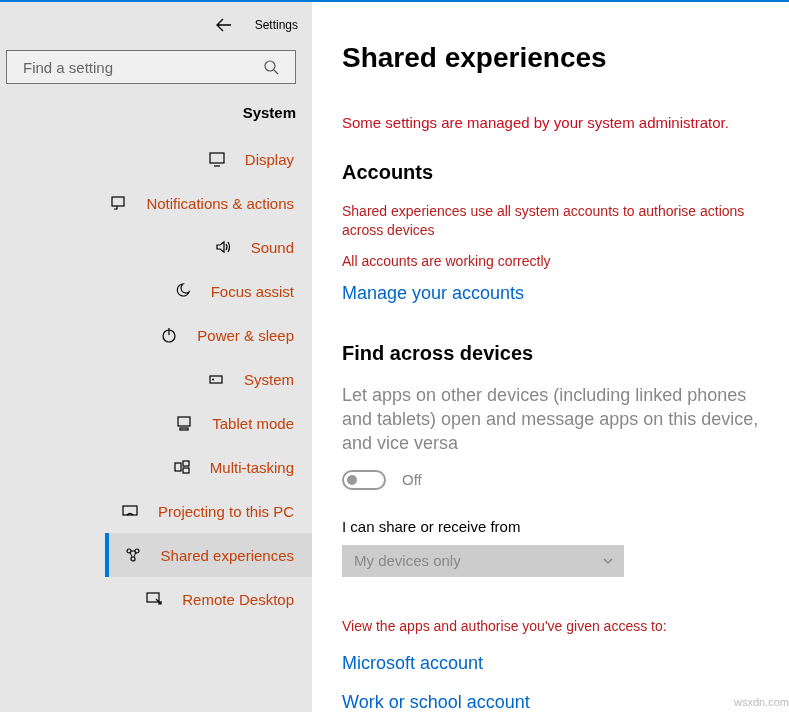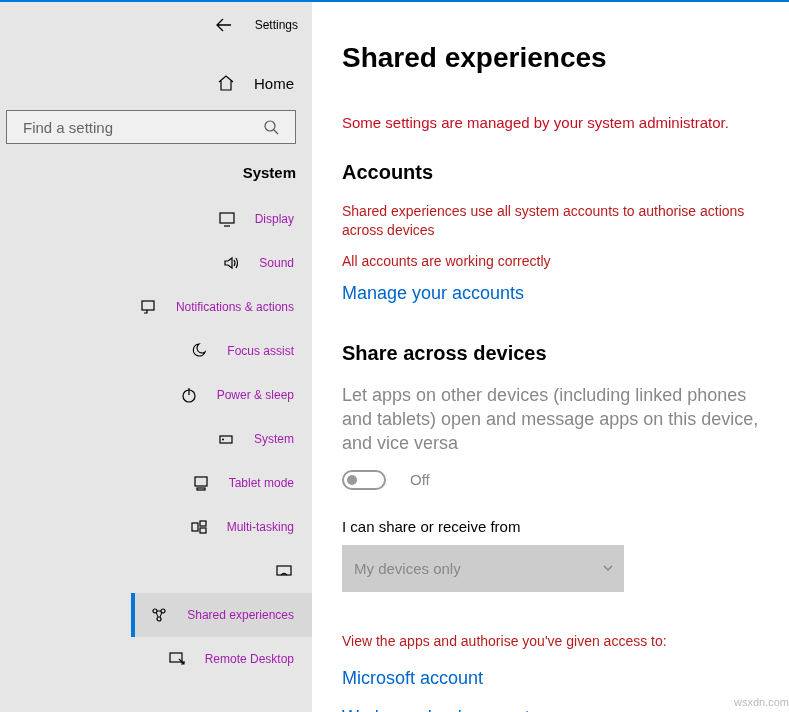--- a/index.html
+++ b/index.html
@@ -101,22 +101,22 @@
       cursor: pointer;
       position: relative;
     }
     .nav-item .icon {
       width: 20px;
       display: flex;
       justify-content: center;
       color: #000;
     }
     .nav-item .label {
-      font-size: 12px;
-      color: #a21caf;
+      font-size: 15px;
+      color: #c2410c;
     }
     .nav-item.selected {
       background: #d8d8d8;
     }
     .nav-item.selected::before {
       content: "";
       position: absolute;
       left: 0;
       top: 0;
       bottom: 0;
@@ -162,21 +162,21 @@
     }
     .disabled-text {
       color: #888;
       font-size: 18px;
       line-height: 1.35;
       margin-bottom: 14px;
     }
     .toggle-row {
       display: flex;
       align-items: center;
-      gap: 24px;
+      gap: 16px;
       margin-bottom: 28px;
     }
     .toggle {
       width: 44px;
       height: 20px;
       border: 2px solid #999;
       border-radius: 10px;
       position: relative;
       background: #fff;
     }
@@ -193,21 +193,21 @@
       font-size: 15px;
       color: #888;
     }
     .field-label {
       font-size: 15px;
       color: #000;
       margin-bottom: 10px;
     }
     .dropdown {
       width: 282px;
-      height: 47px;
+      height: 32px;
       background: #ccc;
       display: flex;
       align-items: center;
       justify-content: space-between;
       padding: 0 10px 0 12px;
       margin-bottom: 40px;
     }
     .dropdown-text {
       font-size: 15px;
       color: #888;
@@ -232,28 +232,20 @@
   <div class="sidebar">
     <div class="header-row">
       <div class="back-btn">
         <svg width="18" height="18" viewBox="0 0 18 18">
             <path d="M8 3 L2 9 L8 15 M2 9 L16 9" stroke="#000" stroke-width="1.3" fill="none"></path>
           </svg>
       </div>
       <span class="settings-label">Settings</span>
     </div>
 
-    <div class="home-row">
-      <span class="icon">
-        <svg width="18" height="18" viewBox="0 0 18 18">
-            <path d="M2 8 L9 2 L16 8 M4 7 V16 H14 V7" stroke="#000" stroke-width="1.2" fill="none"></path>
-          </svg>
-      </span>
-      <span class="home-label">Home</span>
-    </div>
 
     <div class="search-box">
       <input type="text" placeholder="Find a setting" style="">
       <span>
         <svg width="16" height="16" viewBox="0 0 16 16">
             <circle cx="7" cy="7" r="5" stroke="#555" stroke-width="1.2" fill="none"></circle>
             <line x1="11" y1="11" x2="15" y2="15" stroke="#555" stroke-width="1.2"></line>
           </svg>
       </span>
     </div>
@@ -265,33 +257,33 @@
           <svg width="18" height="18" viewBox="0 0 18 18">
             <rect x="2" y="3" width="14" height="10" stroke="#000" stroke-width="1.2" fill="none"></rect>
             <line x1="6" y1="16" x2="12" y2="16" stroke="#000" stroke-width="1.2"></line>
           </svg>
         </span>
       <span class="label">Display</span>
     </div>
     <div class="nav-item">
       <span class="icon">
           <svg width="18" height="18" viewBox="0 0 18 18">
-            <path d="M3 7 H6 L10 4 V14 L6 11 H3 Z M12 6 Q14 9 12 12 M14 4 Q17 9 14 14" stroke="#000" stroke-width="1.2" fill="none"></path>
-          </svg>
-        </span>
-      <span class="label">Sound</span>
-    </div>
-    <div class="nav-item">
-      <span class="icon">
-          <svg width="18" height="18" viewBox="0 0 18 18">
             <rect x="3" y="3" width="12" height="9" stroke="#000" stroke-width="1.2" fill="none"></rect>
             <path d="M8 12 L8 15 L5 15" stroke="#000" stroke-width="1.2" fill="none"></path>
           </svg>
         </span>
       <span class="label">Notifications &amp; actions</span>
+    </div>
+    <div class="nav-item">
+      <span class="icon">
+          <svg width="18" height="18" viewBox="0 0 18 18">
+            <path d="M3 7 H6 L10 4 V14 L6 11 H3 Z M12 6 Q14 9 12 12 M14 4 Q17 9 14 14" stroke="#000" stroke-width="1.2" fill="none"></path>
+          </svg>
+        </span>
+      <span class="label">Sound</span>
     </div>
     <div class="nav-item">
       <span class="icon">
           <svg width="18" height="18" viewBox="0 0 18 18">
             <path d="M9 2 A 6 6 0 1 0 15 10 A 5 5 0 0 1 9 2 Z" stroke="#000" stroke-width="1.2" fill="none"></path>
           </svg>
         </span>
       <span class="label">Focus assist</span>
     </div>
     <div class="nav-item">
@@ -331,20 +323,21 @@
         </span>
       <span class="label">Multi-tasking</span>
     </div>
     <div class="nav-item">
       <span class="icon">
           <svg width="18" height="18" viewBox="0 0 18 18">
             <rect x="2" y="4" width="14" height="9" stroke="#000" stroke-width="1.2" fill="none"></rect>
             <path d="M6 13 Q9 10 12 13" stroke="#000" stroke-width="1.2" fill="none"></path>
           </svg>
         </span>
+      <span class="label">Projecting to this PC</span>
     </div>
     <div class="nav-item selected">
       <span class="icon">
           <svg width="18" height="18" viewBox="0 0 18 18">
             <circle cx="5" cy="5" r="2" stroke="#000" stroke-width="1.2" fill="none"></circle>
             <circle cx="13" cy="5" r="2" stroke="#000" stroke-width="1.2" fill="none"></circle>
             <circle cx="9" cy="13" r="2" stroke="#000" stroke-width="1.2" fill="none"></circle>
             <path d="M6 6 L8 11 M12 6 L10 11 M7 5 L11 5" stroke="#000" stroke-width="1"></path>
           </svg>
         </span>
@@ -363,21 +356,21 @@
 
   <div class="main">
     <h1>Shared experiences</h1>
     <div class="admin-warning">Some settings are managed by your system administrator.</div>
 
     <div class="section-title">Accounts</div>
     <div class="body-text">Shared experiences use all system accounts to authorise actions across devices</div>
     <div class="body-text">All accounts are working correctly</div>
     <div class="link mb-large">Manage your accounts</div>
 
-    <div class="section-title">Share across devices</div>
+    <div class="section-title">Find across devices</div>
     <div class="disabled-text">Let apps on other devices (including linked phones and tablets) open and message apps on this device, and vice versa</div>
     <div class="toggle-row">
       <div class="toggle">
         <div class="toggle-knob"></div>
       </div>
       <span class="toggle-label">Off</span>
     </div>
 
     <div class="field-label">I can share or receive from</div>
     <div class="dropdown">

